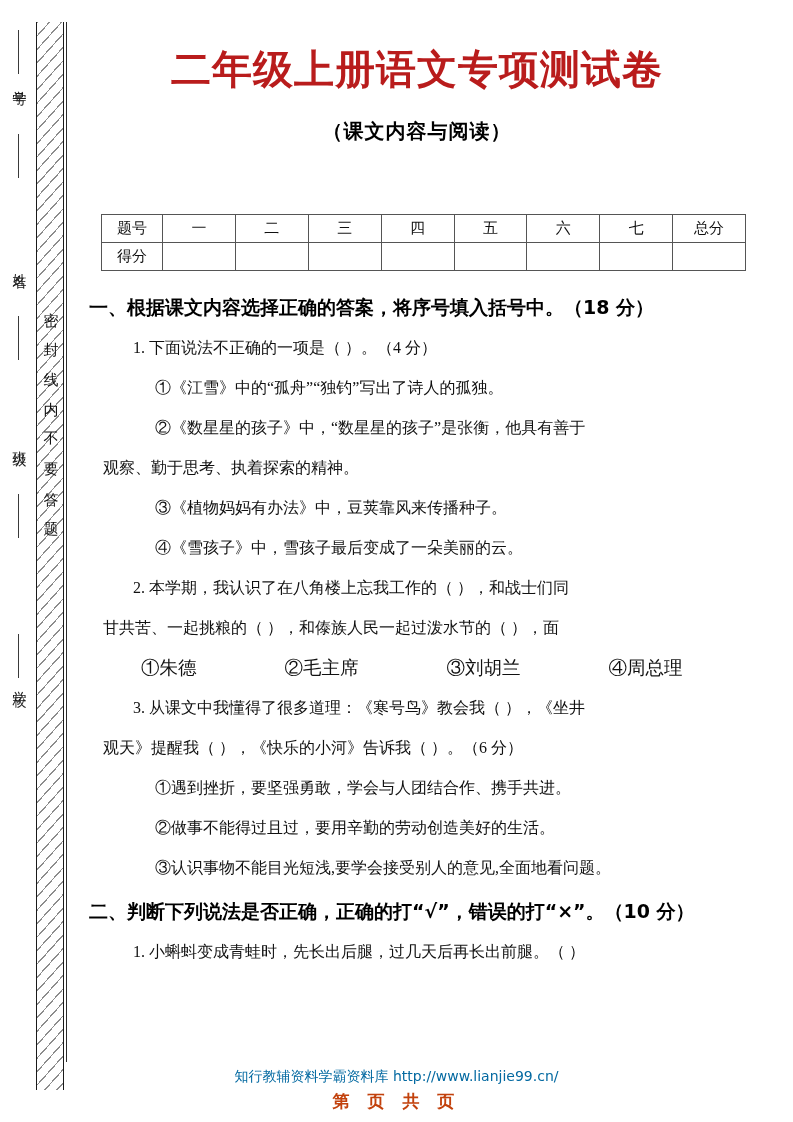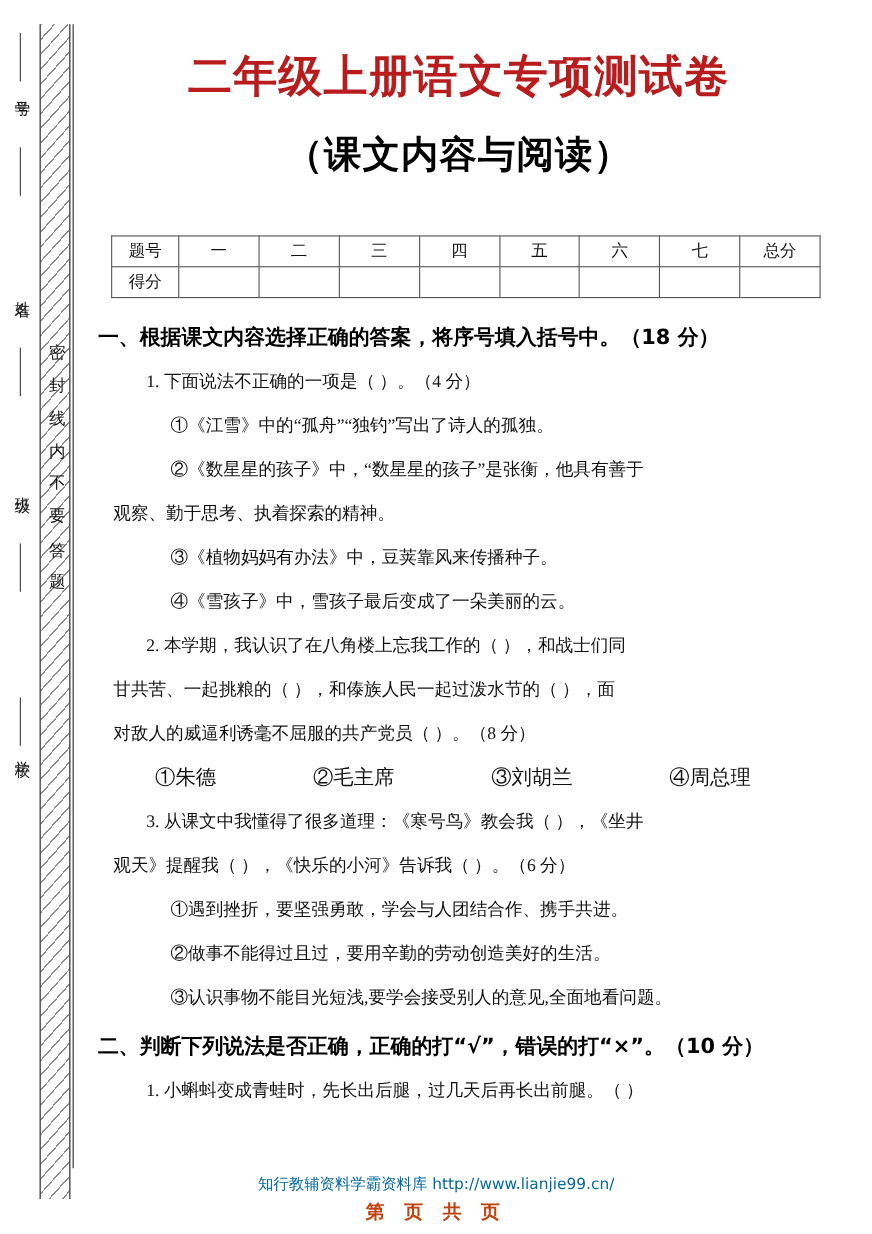--- a/index.html
+++ b/index.html
@@ -116,21 +116,21 @@
     color: #b91c1c;
   }
   #paper-subtitle {
     position: absolute;
     left: 0;
     top: 96px;
     width: 700px;
     text-align: center;
     font-family: "DejaVu Sans", "Liberation Sans", sans-serif;
     font-weight: bold;
-    font-size: 34px;
+    font-size: 20px;
     letter-spacing: 1px;
     color: #000000;
   }
   #exam-meta {
     position: absolute;
     right: 48px;
     top: 162px;
     font-family: "DejaVu Sans", "Liberation Sans", sans-serif;
     font-size: 17px;
     color: #000000;
@@ -293,21 +293,20 @@
 
     <div class="q-line q-indent-1">1. 下面说法不正确的一项是（     ）。（4 分）</div>
     <div class="q-line q-indent-2">①《江雪》中的“孤舟”“独钓”写出了诗人的孤独。</div>
     <div class="q-line q-indent-2">②《数星星的孩子》中，“数星星的孩子”是张衡，他具有善于</div>
     <div class="q-line q-indent-0">观察、勤于思考、执着探索的精神。</div>
     <div class="q-line q-indent-2">③《植物妈妈有办法》中，豆荚靠风来传播种子。</div>
     <div class="q-line q-indent-2">④《雪孩子》中，雪孩子最后变成了一朵美丽的云。</div>
 
     <div class="q-line q-indent-1">2. 本学期，我认识了在八角楼上忘我工作的（      ），和战士们同</div>
     <div class="q-line q-indent-0">甘共苦、一起挑粮的（      ），和傣族人民一起过泼水节的（      ），面</div>
-    <div class="q-line q-indent-0">对敌人的威逼利诱毫不屈服的共产党员（      ）。（8 分）</div>
 
     <div class="opt-row">
       <span>①朱德</span>
       <span>②毛主席</span>
       <span>③刘胡兰</span>
       <span>④周总理</span>
     </div>
 
     <div class="q-line q-indent-1">3. 从课文中我懂得了很多道理：《寒号鸟》教会我（      ），《坐井</div>
     <div class="q-line q-indent-0">观天》提醒我（      ），《快乐的小河》告诉我（      ）。（6 分）</div>

